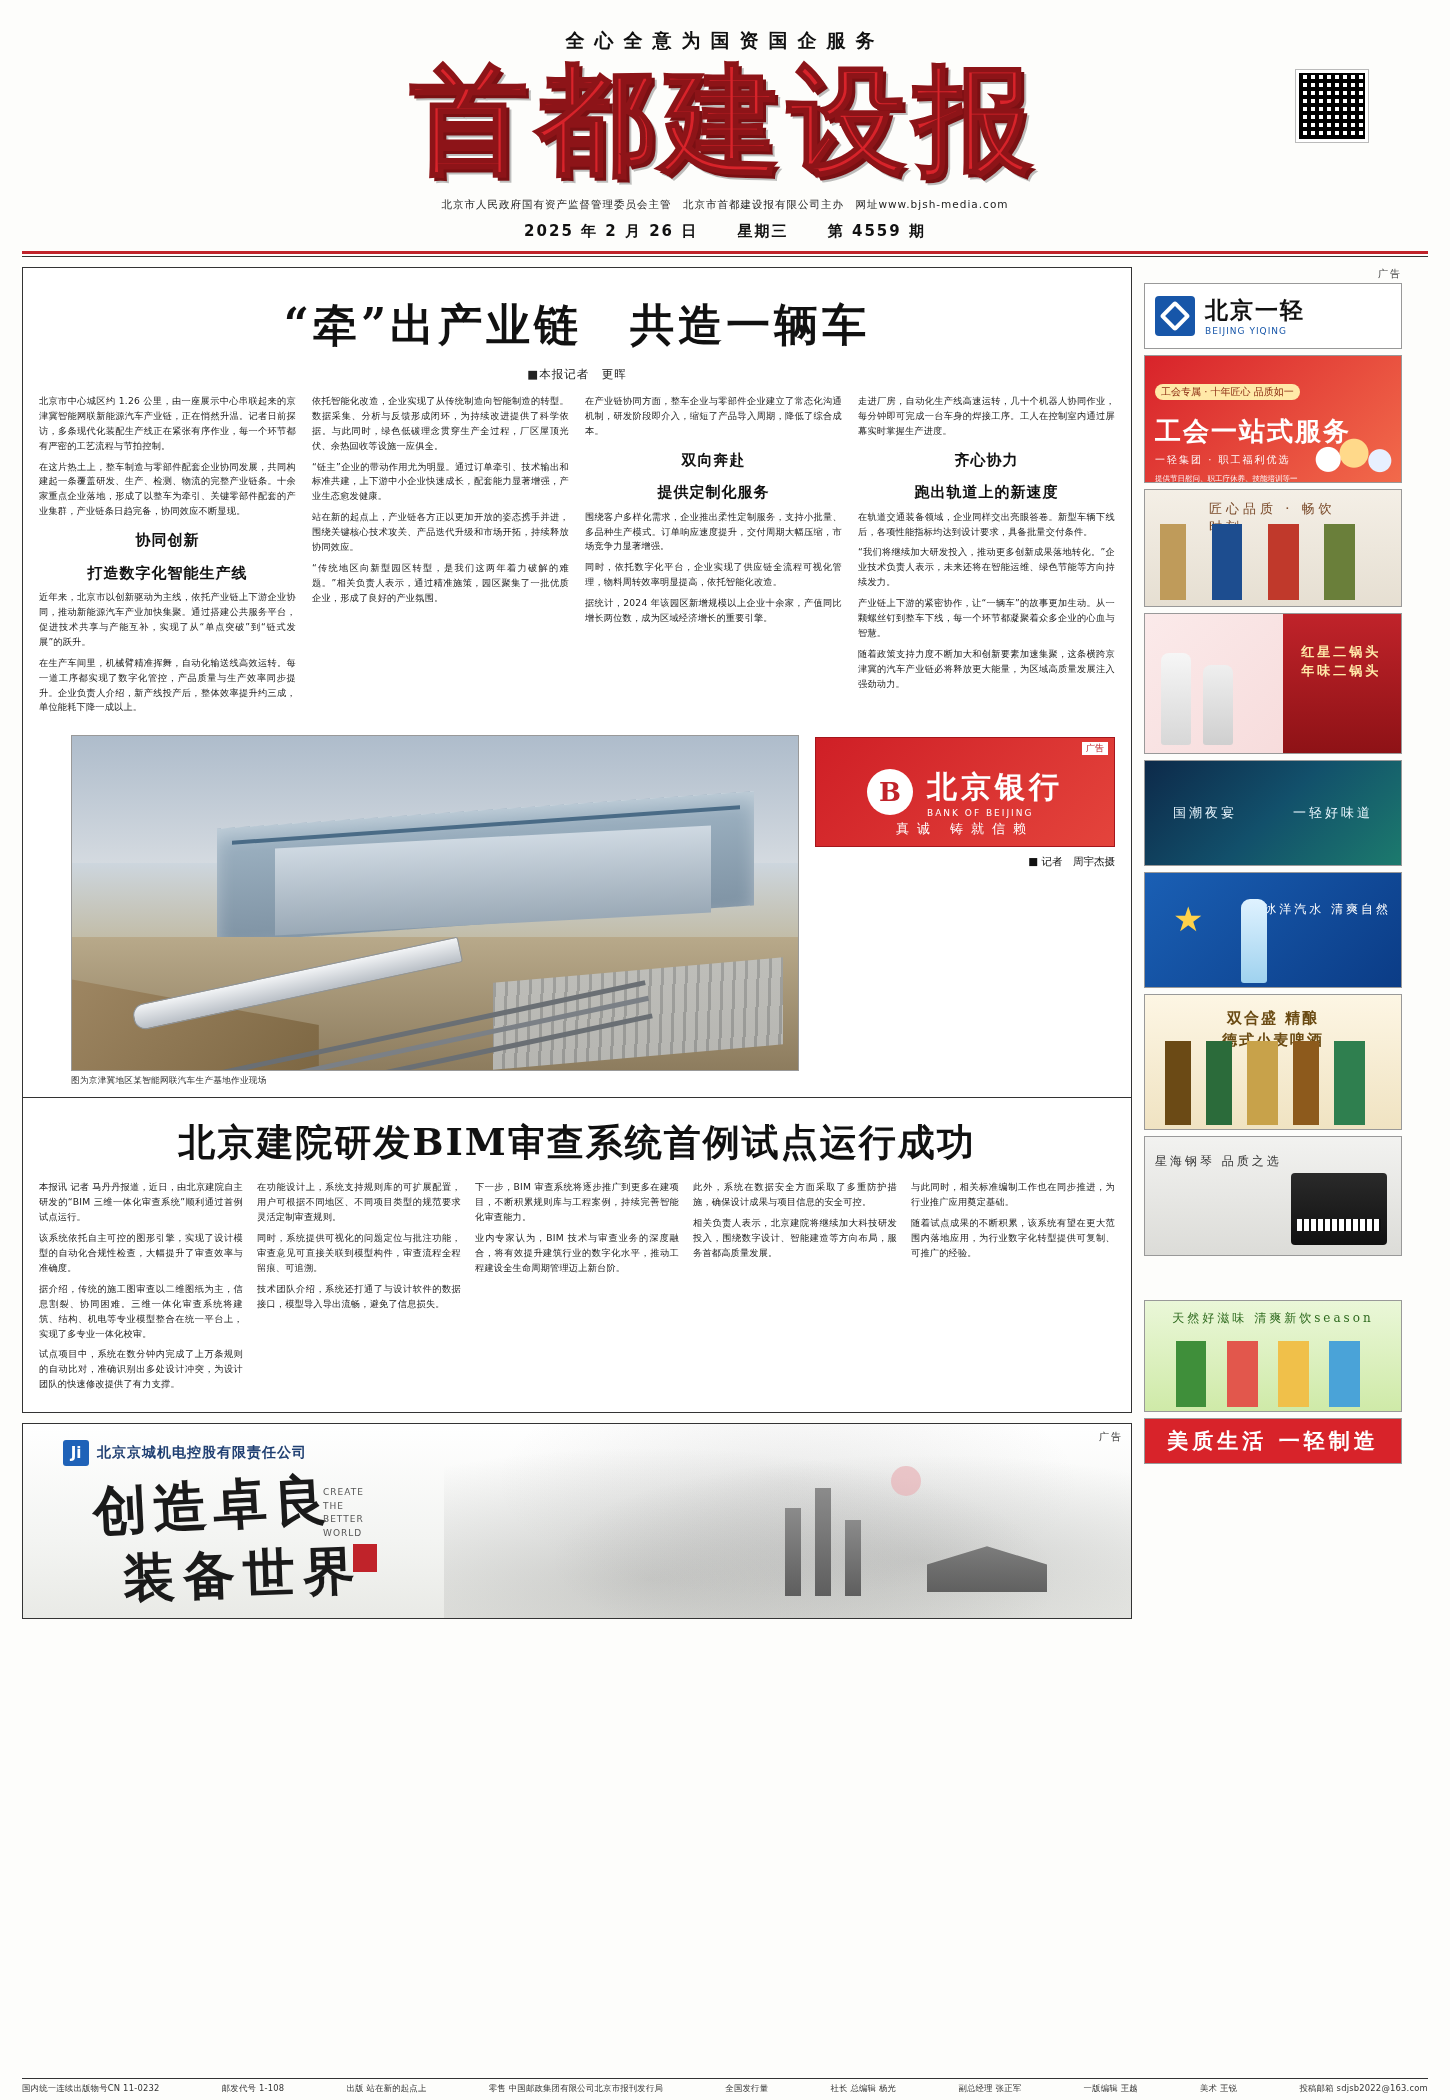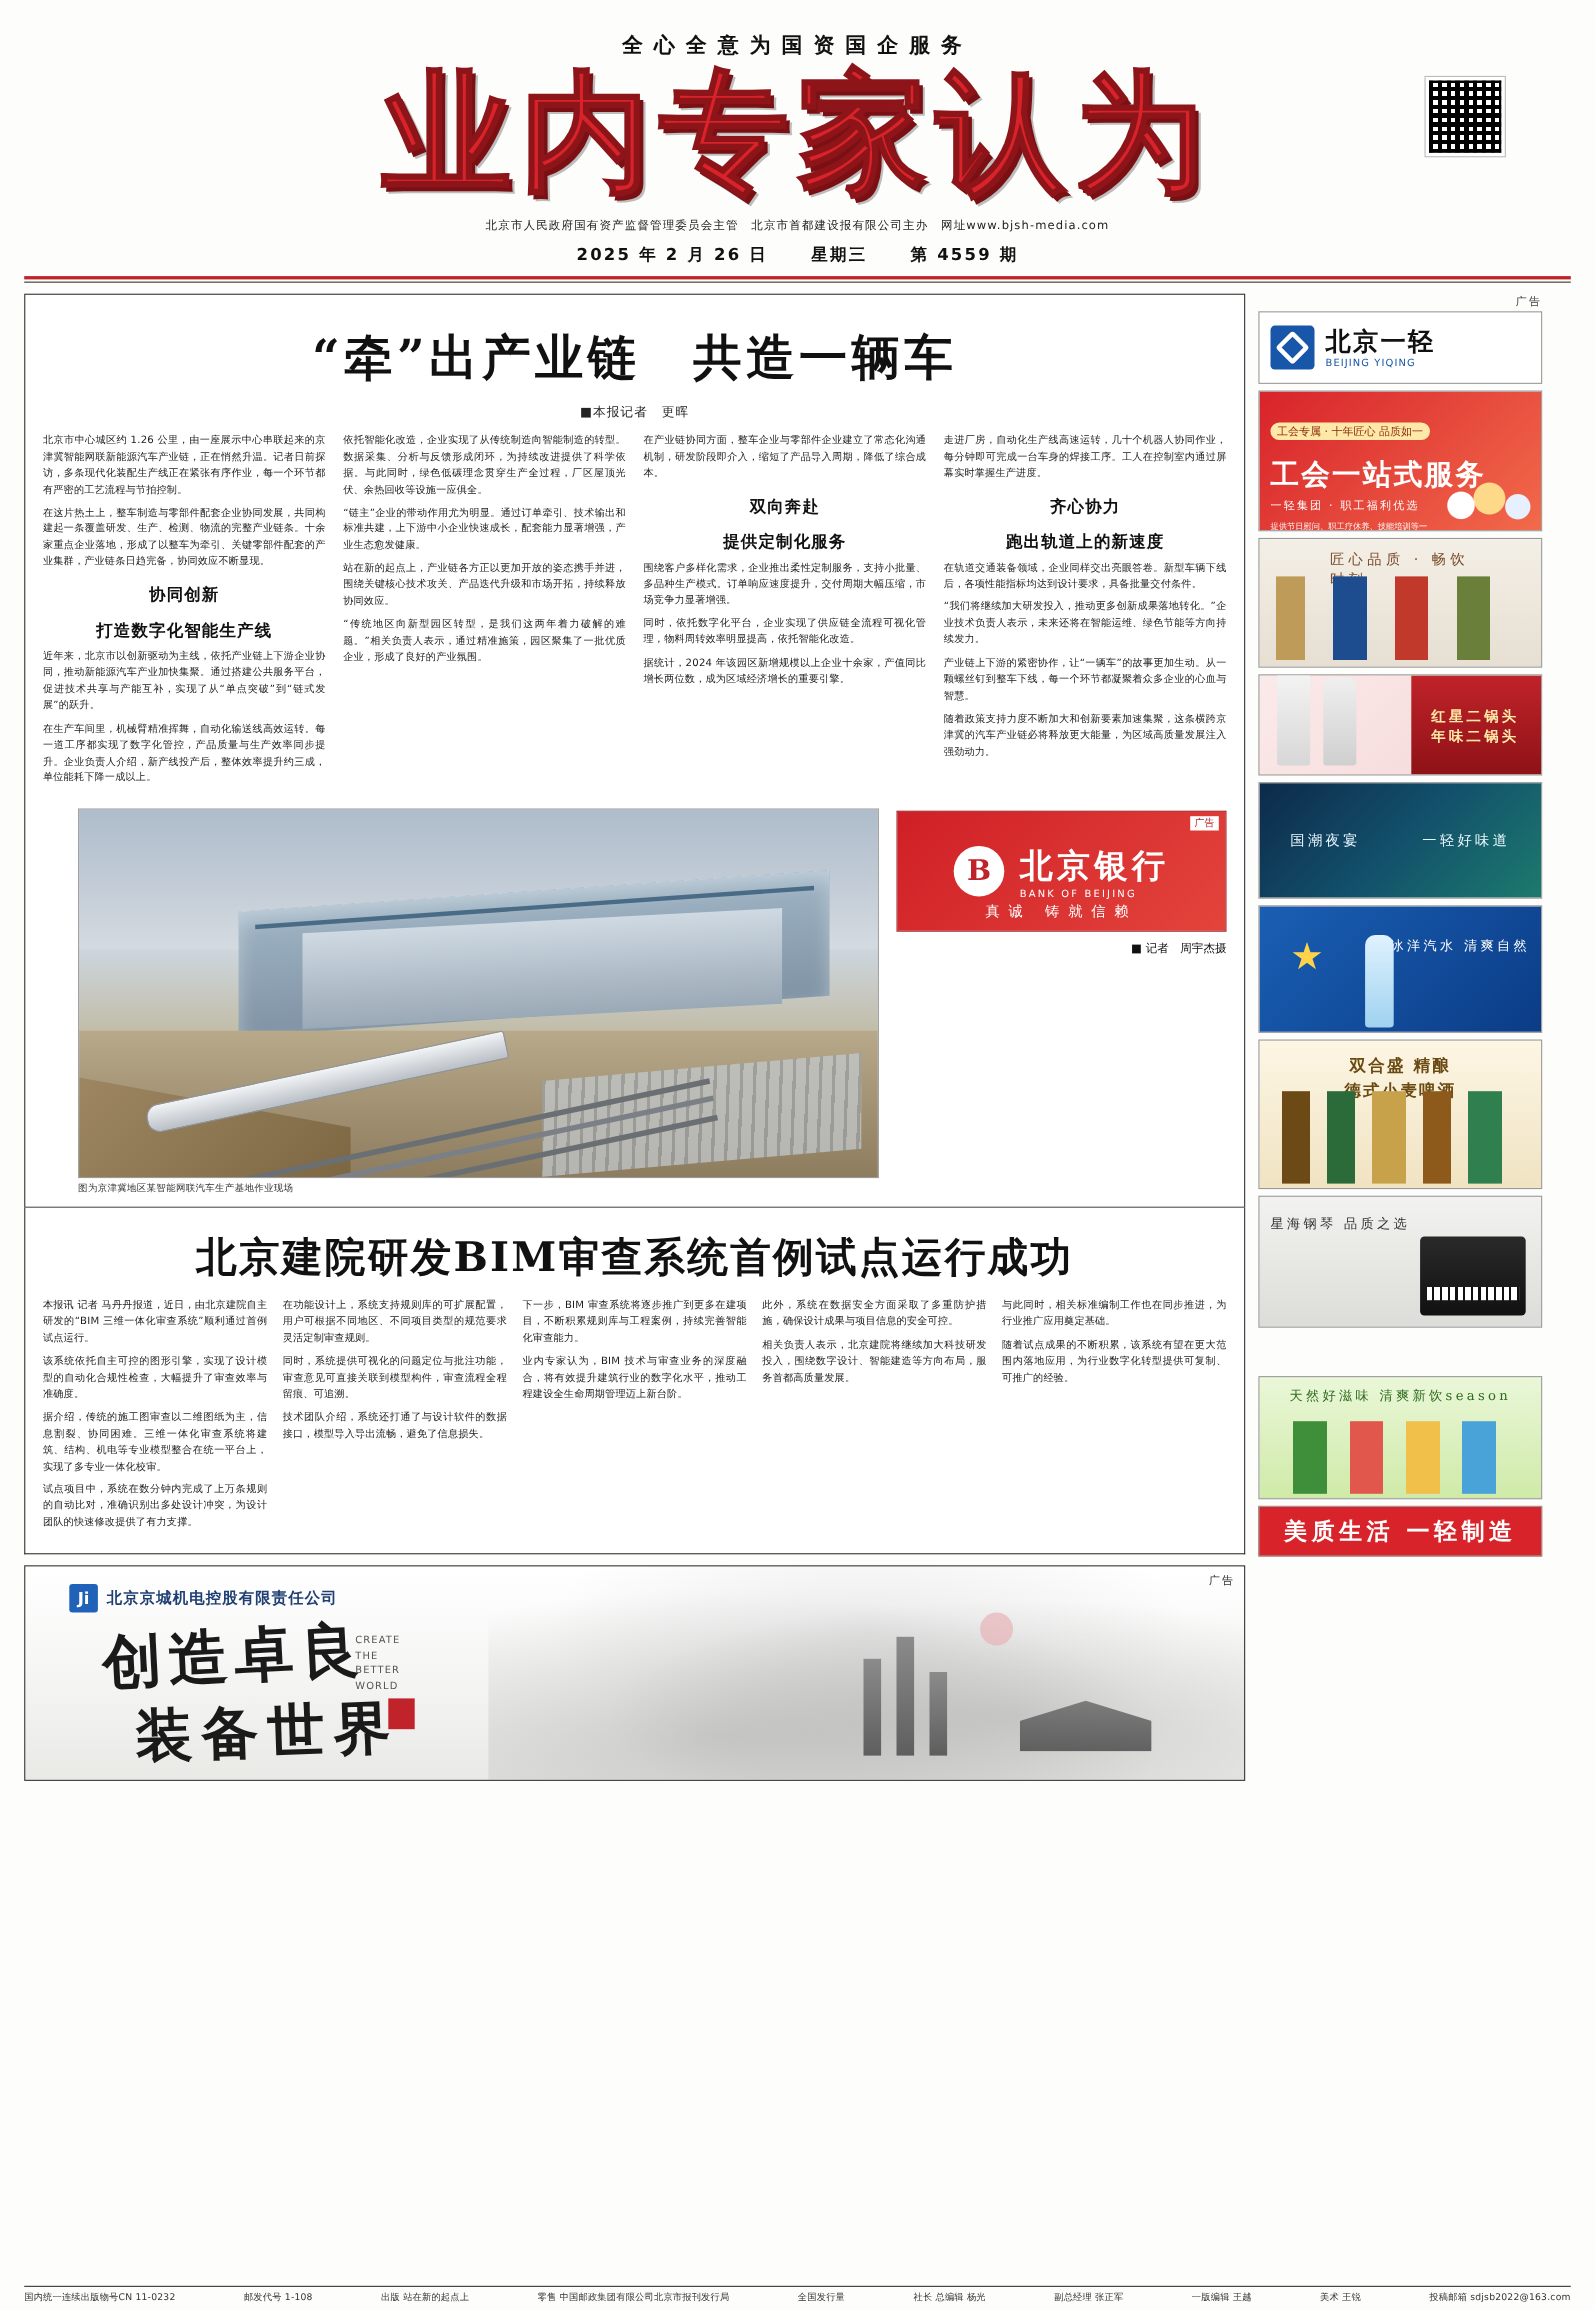--- a/index.html
+++ b/index.html
@@ -211,21 +211,21 @@
   }
   .ad-drink { height:118px; background:linear-gradient(180deg,#f4efe6,#e6dfd2); position:relative; }
   .ad-drink .cn { position:absolute; left:50%; top:10px; transform:translateX(-50%); font-size:13px; letter-spacing:4px; color:#7a4a2a; font-family:"DejaVu Serif","Liberation Serif",serif;}
   .ad-drink .cans { position:absolute; bottom:6px; left:0; right:0; height:76px;
      background:
        linear-gradient(90deg, transparent 6%, #bf9b5a 6% 16%, transparent 16%),
        linear-gradient(90deg, transparent 26%, #1d4d8f 26% 38%, transparent 38%),
        linear-gradient(90deg, transparent 48%, #c0392b 48% 60%, transparent 60%),
        linear-gradient(90deg, transparent 70%, #6a7f3a 70% 82%, transparent 82%);
   }
-  .ad-redwine { height:92px; background:linear-gradient(135deg,#fbeaea,#f5d6d6); }
+  .ad-redwine { height:141px; background:linear-gradient(135deg,#fbeaea,#f5d6d6); }
   .ad-redwine .block { position:absolute; right:0; top:0; width:46%; height:100%; background:linear-gradient(180deg,#c0232a,#8e1216); }
   .ad-redwine .txt { position:absolute; right:6px; top:28px; width:42%; color:#ffe9a8; font-size:13px; font-weight:bold; letter-spacing:3px; text-align:center; line-height:1.5; font-family:"DejaVu Serif","Liberation Serif",serif;}
   .ad-redwine .bottle { position:absolute; left:16px; bottom:8px; width:30px; height:92px; background:linear-gradient(180deg,#f6f6f6,#d7d7d7); border-radius:8px 8px 3px 3px; }
   .ad-redwine .bottle2 { position:absolute; left:58px; bottom:8px; width:30px; height:80px; background:linear-gradient(180deg,#efefef,#cfcfcf); border-radius:8px 8px 3px 3px; }
   .ad-night { height:106px; background:linear-gradient(135deg,#0d2a4a,#12506b,#1c7a6d); }
   .ad-night .cn { position:absolute; inset:0; display:flex; align-items:center; justify-content:space-around; color:#eaf7ff; font-size:13px; letter-spacing:3px; font-family:"DejaVu Serif","Liberation Serif",serif;}
   .ad-blue { height:116px; background:linear-gradient(135deg,#1a5fb4,#0b3c86); color:#fff; }
   .ad-blue .star { position:absolute; left:28px; top:26px; font-size:34px; color:#ffd24a; }
   .ad-blue .cn { position:absolute; right:10px; top:26px; font-size:12px; letter-spacing:3px; line-height:1.7; text-align:right; font-family:"DejaVu Serif","Liberation Serif",serif;}
   .ad-blue .bottle { position:absolute; left:96px; bottom:4px; width:26px; height:84px; background:linear-gradient(180deg,#dff2ff,#9fd2ef); border-radius:9px 9px 3px 3px;}
@@ -271,21 +271,21 @@
   }
 </style>
 </head>
 <body>
 
 <div class="page">
 
   <div class="masthead">
     <div class="slogan">全心全意为国资国企服务</div>
     <div class="title-wrap">
-      <div class="title-main">业内专家认为</div>
+      <div class="title-main">首都建设报</div>
       <div class="qr"></div>
     </div>
     <div class="pub-info">北京市人民政府国有资产监督管理委员会主管　北京市首都建设报有限公司主办　网址www.bjsh-media.com</div>
     <div class="date-line">
       <span>2025 年 2 月 26 日</span>
       <span>星期三</span>
       <span>第 4559 期</span>
     </div>
     <div class="rule-red"></div>
     <div class="rule-thin"></div>

